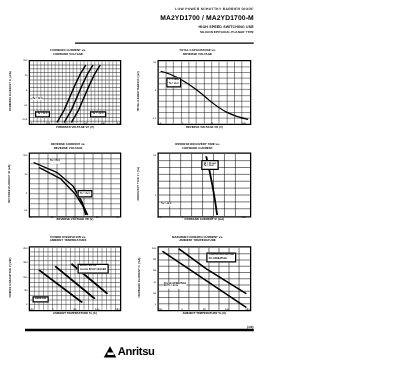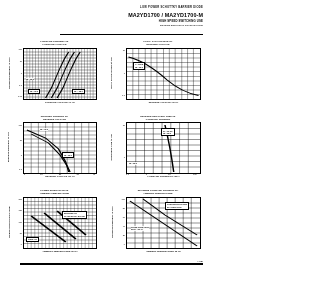--- a/index.html
+++ b/index.html
@@ -539,14 +539,18 @@
           </div>
           <div class="xlab">AMBIENT TEMPERATURE  Ta (C)</div>
         </div>
       </div>
     </div>
 
   </div>
 
   <div class="foot-page">(4/6)</div>
   <div class="foot-rule"></div>
+  <div class="logo">
+    <span class="logo-mark"></span>
+    <span class="logo-text">Anritsu</span>
+  </div>
 
 </div>
 
 </body></html>

